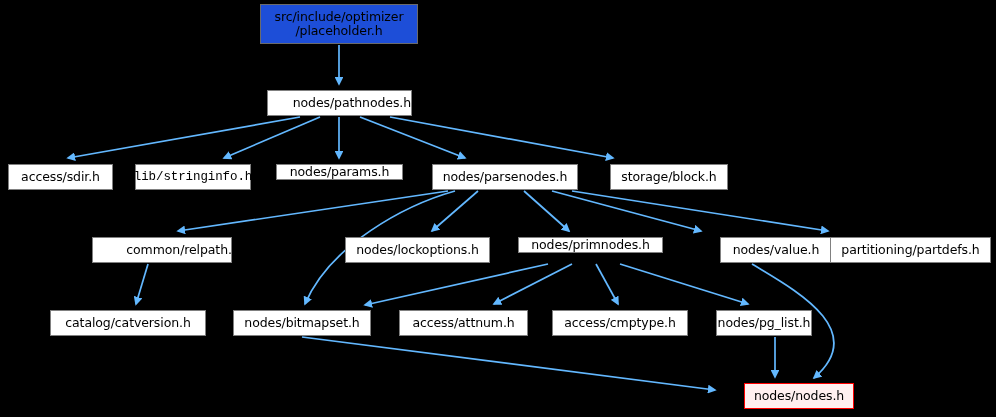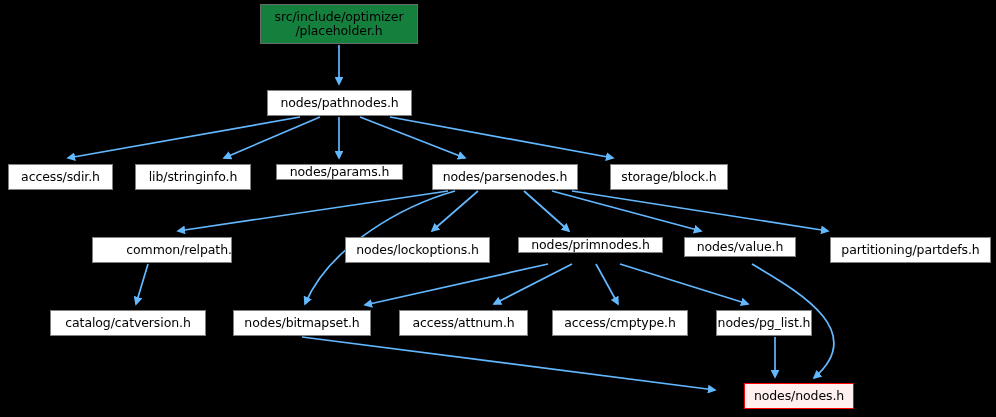--- a/index.html
+++ b/index.html
@@ -32,21 +32,21 @@
     background: #ffffff;
     border: 1px solid #808080;
     color: #000000;
     font-size: 12.5px;
     line-height: 14px;
     letter-spacing: -0.1px;
     white-space: pre-line;
     z-index: 5;
   }
   .graph-node.root-node {
-    background: #15803d;
+    background: #1d4ed8;
     border: 1px solid #6b6b6b;
   }
   .graph-node.highlight-node {
     background: #fff0f0;
     border: 1.6px solid #ff0000;
     margin-left: 23px;
   }
   .node-label {
     display: block;
     white-space: pre-line;
@@ -84,30 +84,30 @@
         <path d="M 620,264 L 748,304" fill="none" stroke="#63b8ff" stroke-width="1.7" marker-end="url(#arrowhead)"></path>
         <path d="M 752,264 C 795,290 870,330 814,378" fill="none" stroke="#63b8ff" stroke-width="1.7" marker-end="url(#arrowhead)"></path>
         <path d="M 302,337 L 715,390" fill="none" stroke="#63b8ff" stroke-width="1.7" marker-end="url(#arrowhead)"></path>
         <path d="M 775,337 L 775,377" fill="none" stroke="#63b8ff" stroke-width="1.7" marker-end="url(#arrowhead)"></path>
       </g>
   </svg>
 
   <div id="node-group">
       <div class="graph-node root-node" style="left: 260px; top: 4px; width: 158px; height: 40px;"><span class="node-label">src/include/optimizer
 /placeholder.h</span></div>
-      <div class="graph-node" style="left: 267px; top: 90px; width: 145px; height: 26px;"><span class="node-label">nodes/pathnodes.h</span></div>
+      <div class="graph-node" style="left: 267px; top: 90px; width: 145px; height: 26px; justify-content: flex-end;"><span class="node-label">nodes/pathnodes.h</span></div>
       <div class="graph-node" style="left: 8px; top: 164px; width: 105px; height: 26px;"><span class="node-label">access/sdir.h</span></div>
-      <div class="graph-node" style="left: 135px; top: 164px; width: 116px; height: 26px;"><span class="node-label">lib/stringinfo.h</span></div>
+      <div class="graph-node" style="left: 135px; top: 164px; width: 116px; height: 26px; font-family: Liberation Mono, monospace;"><span class="node-label">lib/stringinfo.h</span></div>
       <div class="graph-node" style="left: 276px; top: 164px; width: 127px; height: 16px;"><span class="node-label">nodes/params.h</span></div>
       <div class="graph-node" style="left: 432px; top: 164px; width: 146px; height: 26px;"><span class="node-label">nodes/parsenodes.h</span></div>
       <div class="graph-node" style="left: 610px; top: 164px; width: 118px; height: 26px;"><span class="node-label">storage/block.h</span></div>
       <div class="graph-node" style="left: 92px; top: 237px; width: 140px; height: 26px; padding-left: 42px;"><span class="node-label">common/relpath.h</span></div>
       <div class="graph-node" style="left: 345px; top: 237px; width: 145px; height: 26px;"><span class="node-label">nodes/lockoptions.h</span></div>
       <div class="graph-node" style="left: 518px; top: 237px; width: 145px; height: 16px;"><span class="node-label">nodes/primnodes.h</span></div>
-      <div class="graph-node" style="left: 684px; top: 237px; width: 112px; height: 20px; text-align: right;"><span class="node-label">nodes/value.h</span></div>
+      <div class="graph-node" style="left: 720px; top: 237px; width: 112px; height: 26px; text-align: right;"><span class="node-label">nodes/value.h</span></div>
       <div class="graph-node" style="left: 830px; top: 237px; width: 161px; height: 26px;"><span class="node-label">partitioning/partdefs.h</span></div>
       <div class="graph-node" style="left: 50px; top: 310px; width: 156px; height: 26px;"><span class="node-label">catalog/catversion.h</span></div>
       <div class="graph-node" style="left: 233px; top: 310px; width: 138px; height: 26px;"><span class="node-label">nodes/bitmapset.h</span></div>
       <div class="graph-node" style="left: 399px; top: 310px; width: 129px; height: 26px; align-items: center;"><span class="node-label">access/attnum.h</span></div>
       <div class="graph-node" style="left: 552px; top: 310px; width: 136px; height: 26px; text-align: center;"><span class="node-label">access/cmptype.h</span></div>
       <div class="graph-node" style="left: 716px; top: 310px; width: 96px; height: 26px;"><span class="node-label">nodes/pg_list.h</span></div>
       <div class="graph-node highlight-node" style="left: 721px; top: 383px; width: 110px; height: 26px;"><span class="node-label">nodes/nodes.h</span></div>
     </div>
 
 </div>

